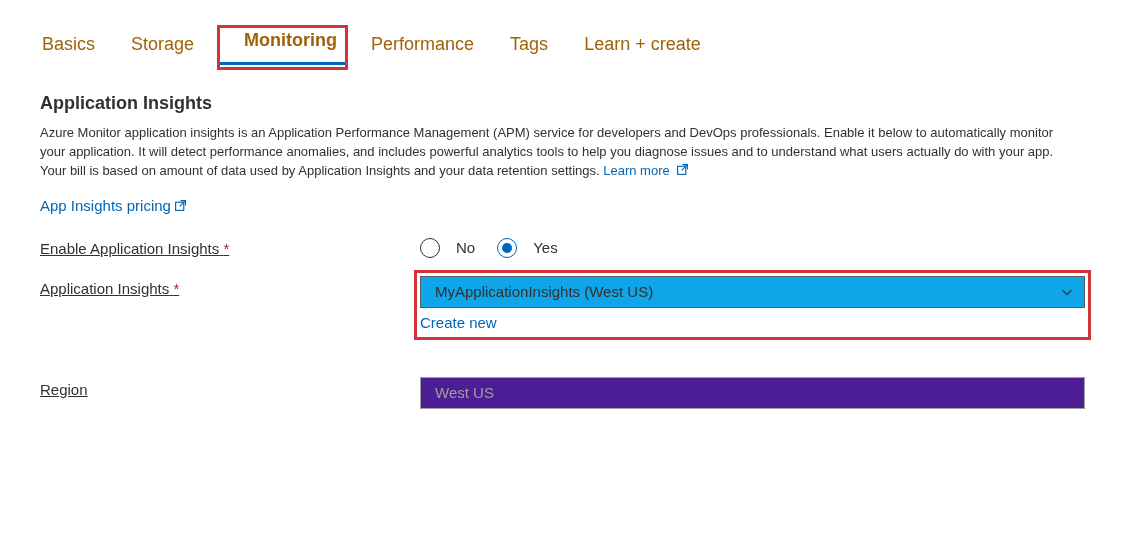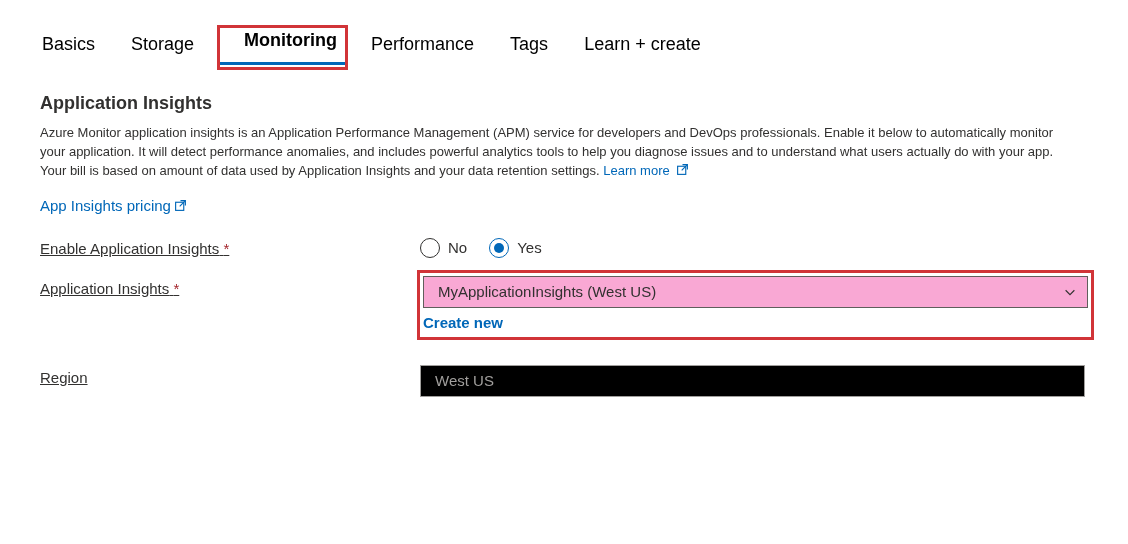--- a/index.html
+++ b/index.html
@@ -16,21 +16,21 @@
     display: flex;
     gap: 32px;
     margin-bottom: 28px;
   }
   .tab-wrap {
     position: relative;
     padding: 4px 2px 10px 2px;
   }
   .tab {
     font-size: 18px;
-    color: #000000;
+    color: #a16207;
     cursor: pointer;
     text-decoration: none;
   }
   .tab.active {
     font-weight: 600;
   }
   .tab-underline {
     position: absolute;
     left: 0;
     right: 0;
@@ -94,21 +94,21 @@
   }
   .radio-group {
     display: flex;
     align-items: center;
     gap: 22px;
     padding-top: 2px;
   }
   .radio-option {
     display: flex;
     align-items: center;
-    gap: 8px;
+    gap: 16px;
     cursor: pointer;
   }
   .radio-outer {
     width: 20px;
     height: 20px;
     border-radius: 50%;
     border: 1.5px solid #323130;
     display: flex;
     align-items: center;
     justify-content: center;
@@ -127,45 +127,44 @@
   }
   .dropdown-highlight {
     border: 3px solid #d13438;
     padding: 3px 3px 6px 3px;
     margin: -6px -6px -3px -6px;
   }
   .dropdown {
     width: 100%;
     height: 32px;
     border: 1px solid #605e5c;
-    background: #f9a8d4;
+    background: #0ea5e9;
     display: flex;
     align-items: center;
     justify-content: space-between;
     padding: 0 10px 0 14px;
     cursor: pointer;
     font-size: 15px;
   }
   .chevron {
     width: 14px;
     height: 14px;
   }
   .create-new {
     display: inline-block;
     margin-top: 6px;
     font-size: 15px;
     color: #0067b8;
     cursor: pointer;
-    font-weight: bold;
   }
   .readonly-input {
     width: 100%;
     height: 32px;
     border: 1px solid #a19f9d;
-    background: #000000;
+    background: #4c1d95;
     padding: 0 14px;
     font-size: 15px;
     color: #a19f9d;
     display: flex;
     align-items: center;
   }
 </style>
 </head>
 <body>
 
@@ -236,21 +235,21 @@
         <span class="radio-outer checked">
           <span class="radio-inner"></span>
         </span>
         <span class="radio-label">Yes</span>
       </label>
     </div>
   </div>
 </div>
 
 
-<div class="form-row" style="margin-bottom:28px;justify-content:space-between;">
+<div class="form-row" style="margin-bottom:40px;">
   <div class="form-label">
     <span>Application Insights</span>
     <span class="required"> *</span>
   </div>
   <div class="form-control">
     <div class="dropdown-highlight">
       <div class="dropdown">
         <span>MyApplicationInsights (West US)</span>
         <svg class="chevron" viewBox="0 0 16 16" fill="none" stroke="#323130" stroke-width="1.3">
           <path d="M3 6 L8 11 L13 6"></path>

